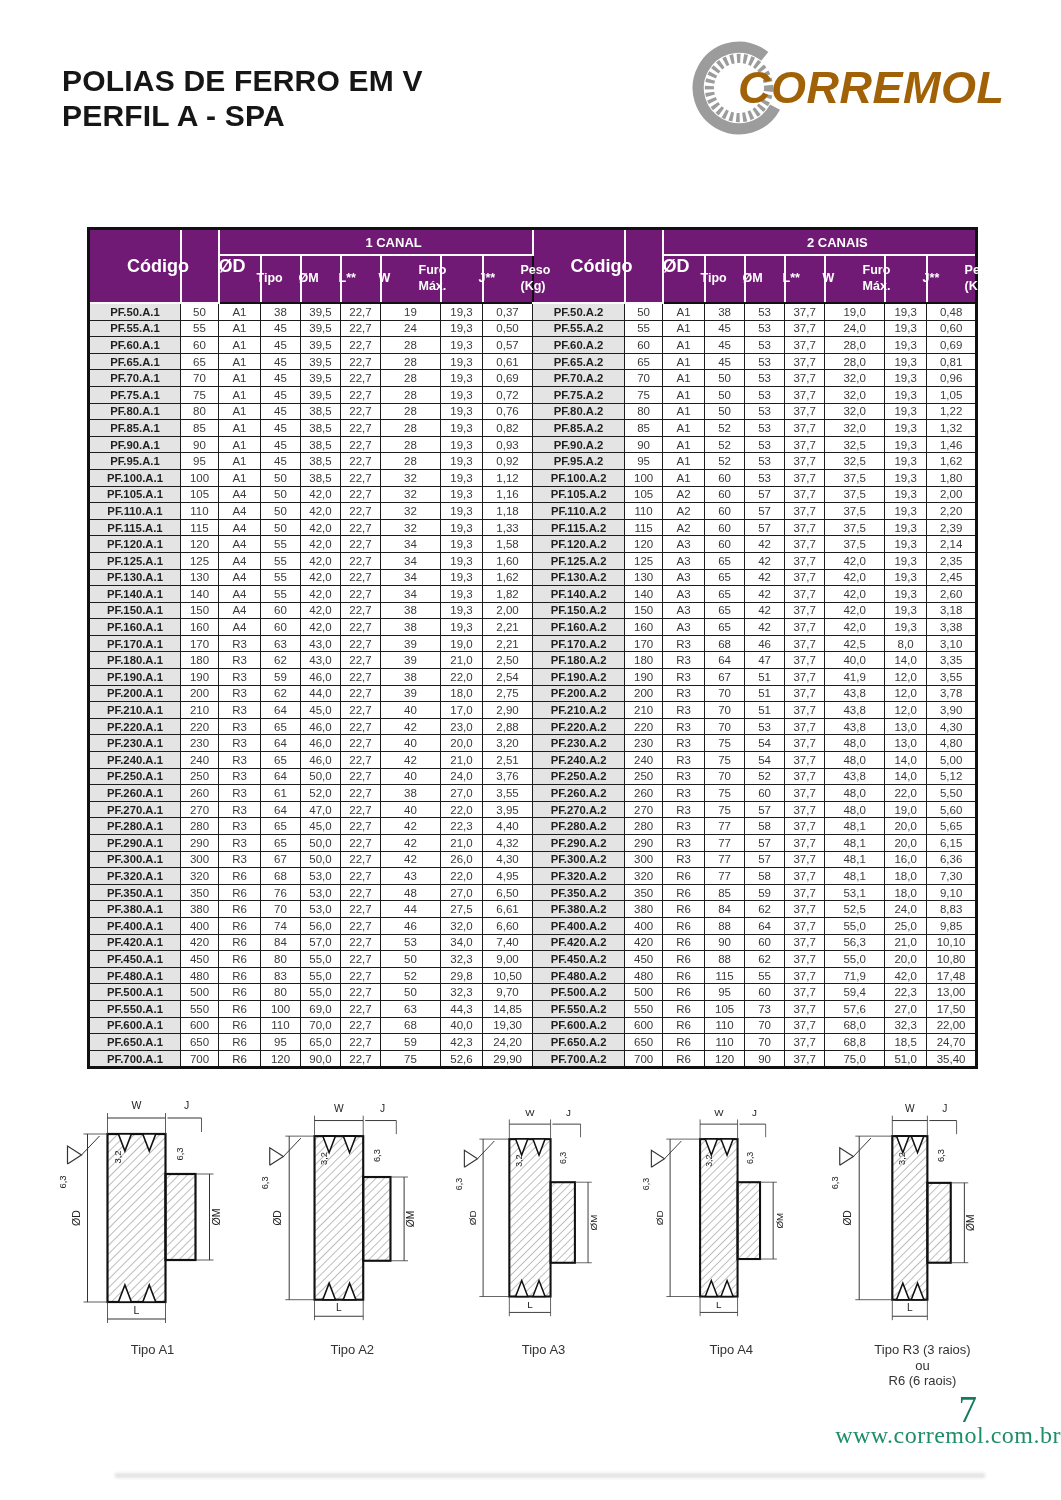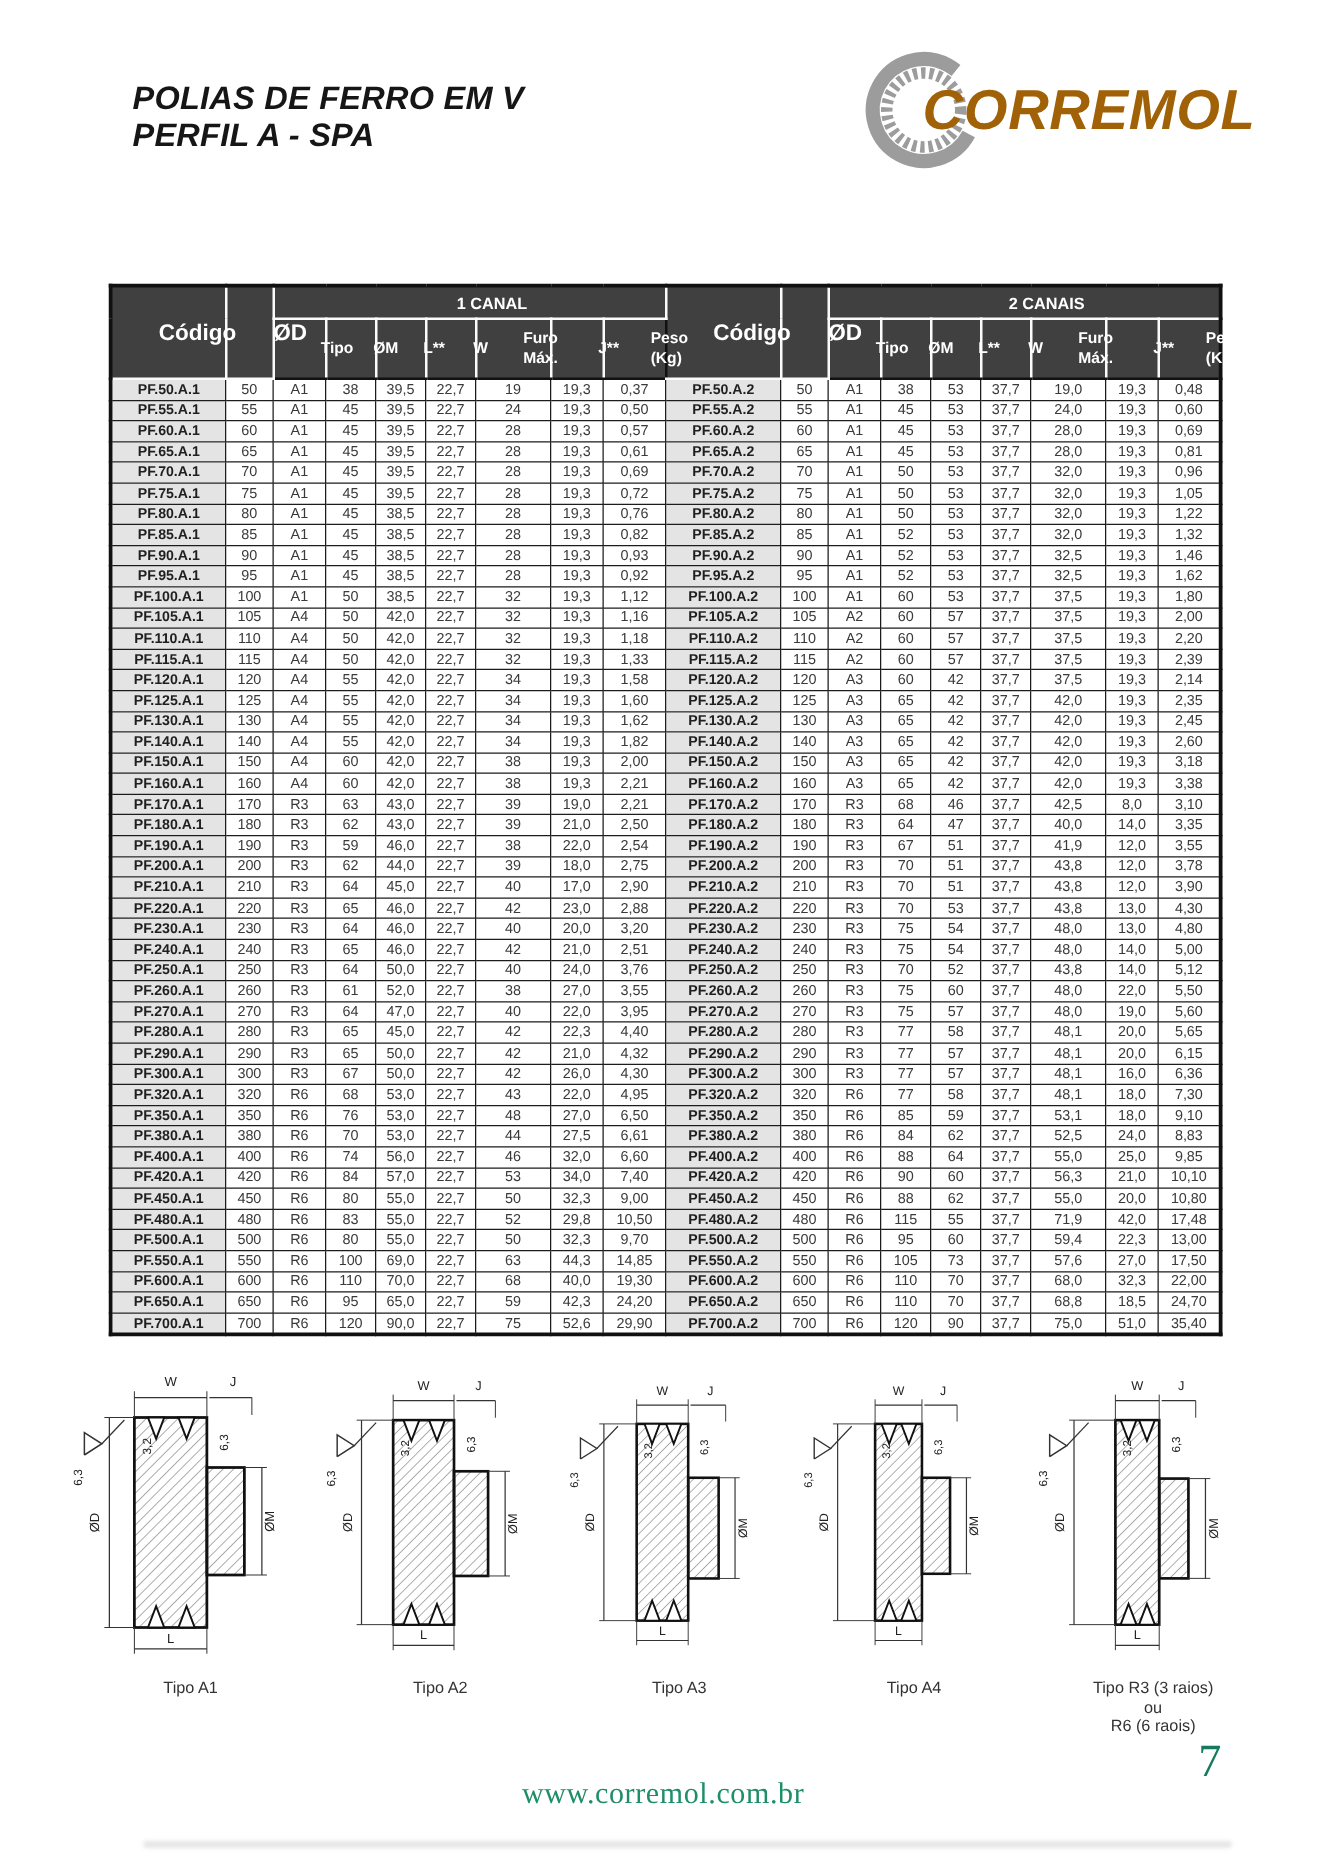--- a/index.html
+++ b/index.html
@@ -1,49 +1,49 @@
 <!DOCTYPE html>
 <html><head>
 <meta charset="utf-8">
 <style>
   html,body{margin:0;padding:0;background:#ffffff;}
   .page{position:relative;width:1061px;height:1500px;background:#ffffff;overflow:hidden;
         font-family:"Liberation Sans",sans-serif;}
 
   
-  .title{position:absolute;left:62px;top:64px;font-size:26px;font-weight:800;font-style:italic;
-         color:#161616;line-height:1.15;letter-spacing:0.2px;margin-left:44px;}
+  .title{position:absolute;left:62px;top:64px;font-size:30px;font-weight:800;
+         color:#161616;line-height:1.15;letter-spacing:0.2px;}
   .logo{position:absolute;left:688px;top:36px;width:330px;height:110px;}
   .logo svg{position:absolute;left:0;top:0;}
   .logo-text{position:absolute;left:50px;top:26px;font-size:45px;font-weight:800;font-style:italic;
              color:#a16207;letter-spacing:0.5px;white-space:nowrap;}
 
   
   .table-wrap{position:absolute;left:87px;top:227px;}
   table.spec{border-collapse:collapse;table-layout:fixed;width:888px;border:3px solid #111;}
-  table.spec th{background:#404040;color:#ffffff;border:2px solid #fbfbfb;font-weight:bold;padding-left:37px;}
+  table.spec th{background:#701a75;color:#ffffff;border:2px solid #fbfbfb;font-weight:bold;padding-left:37px;}
   table.spec th.group{font-size:13px;height:22px;}
   table.spec th.main{font-size:18px;}
   table.spec th.sub{font-size:12.5px;height:44px;white-space:pre-line;line-height:1.25;}
   table.spec thead tr:last-child th{border-bottom:2.5px solid #111;}
   table.spec th.half-start{border-left:2.5px solid #111;}
   table.spec td{border:1.6px solid #1c1c1c;text-align:center;font-size:11.5px;color:#3a3a3a;
                 height:15.6px;padding:0;overflow:hidden;white-space:nowrap;}
   table.spec td.code{background:#e4e4e4;font-weight:bold;color:#1f1f1f;font-size:11.3px;}
 
   
   .diagrams{position:absolute;left:55px;top:1092px;width:960px;display:flex;
             justify-content:space-between;align-items:flex-start;}
   .figure{text-align:center;}
   .figure svg{display:block;}
   .figure .caption{margin-top:4px;font-size:13px;color:#333;line-height:1.2;}
   svg text{font-family:"Liberation Sans",sans-serif;}
 
   
-  .site{position:absolute;left:0;top:1422px;width:100%;text-align:center;
+  .site{position:absolute;left:0;top:1422px;width:100%;text-align:right;
         font-family:"Liberation Serif",serif;font-size:24px;color:#1e8e68;letter-spacing:0.5px;}
   .pagenum{position:absolute;right:84px;top:1388px;font-family:"Liberation Serif",serif;
            font-size:37px;color:#157a5e;}
   .smudge{position:absolute;left:115px;top:1473px;width:870px;height:5px;background:#cccccc;
           opacity:0.55;filter:blur(1.5px);}
 </style>
 </head>
 <body>
 
 <div class="page">

